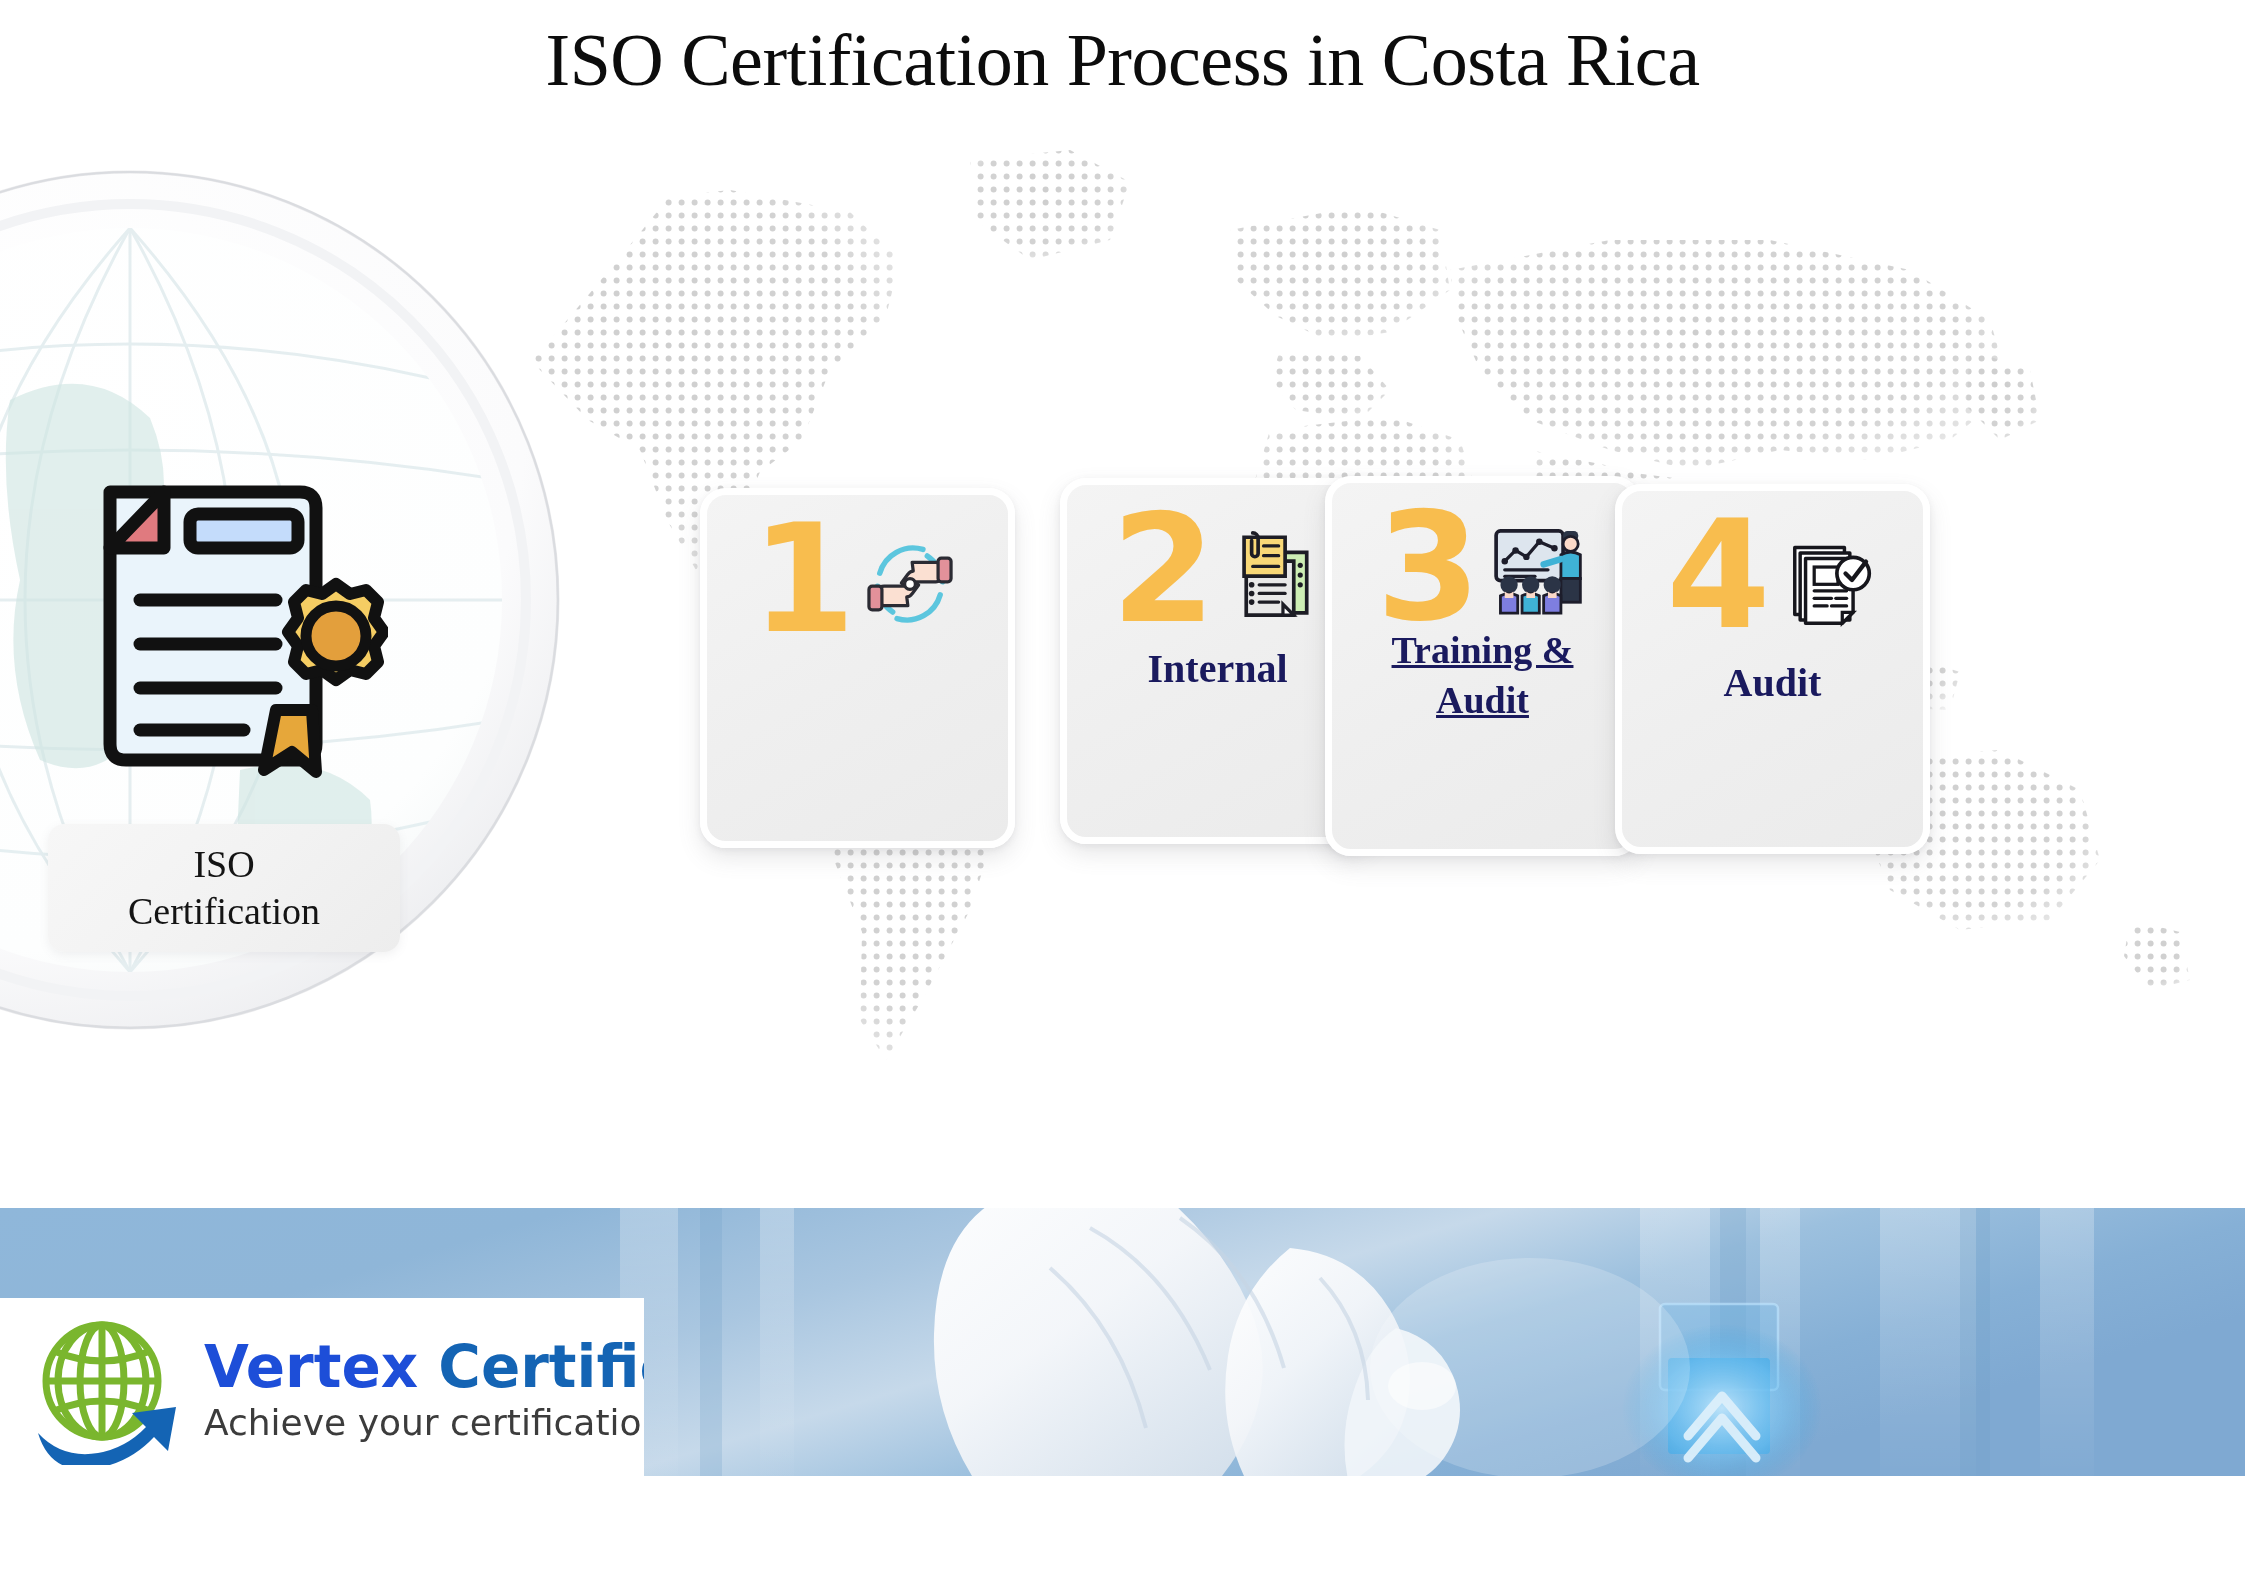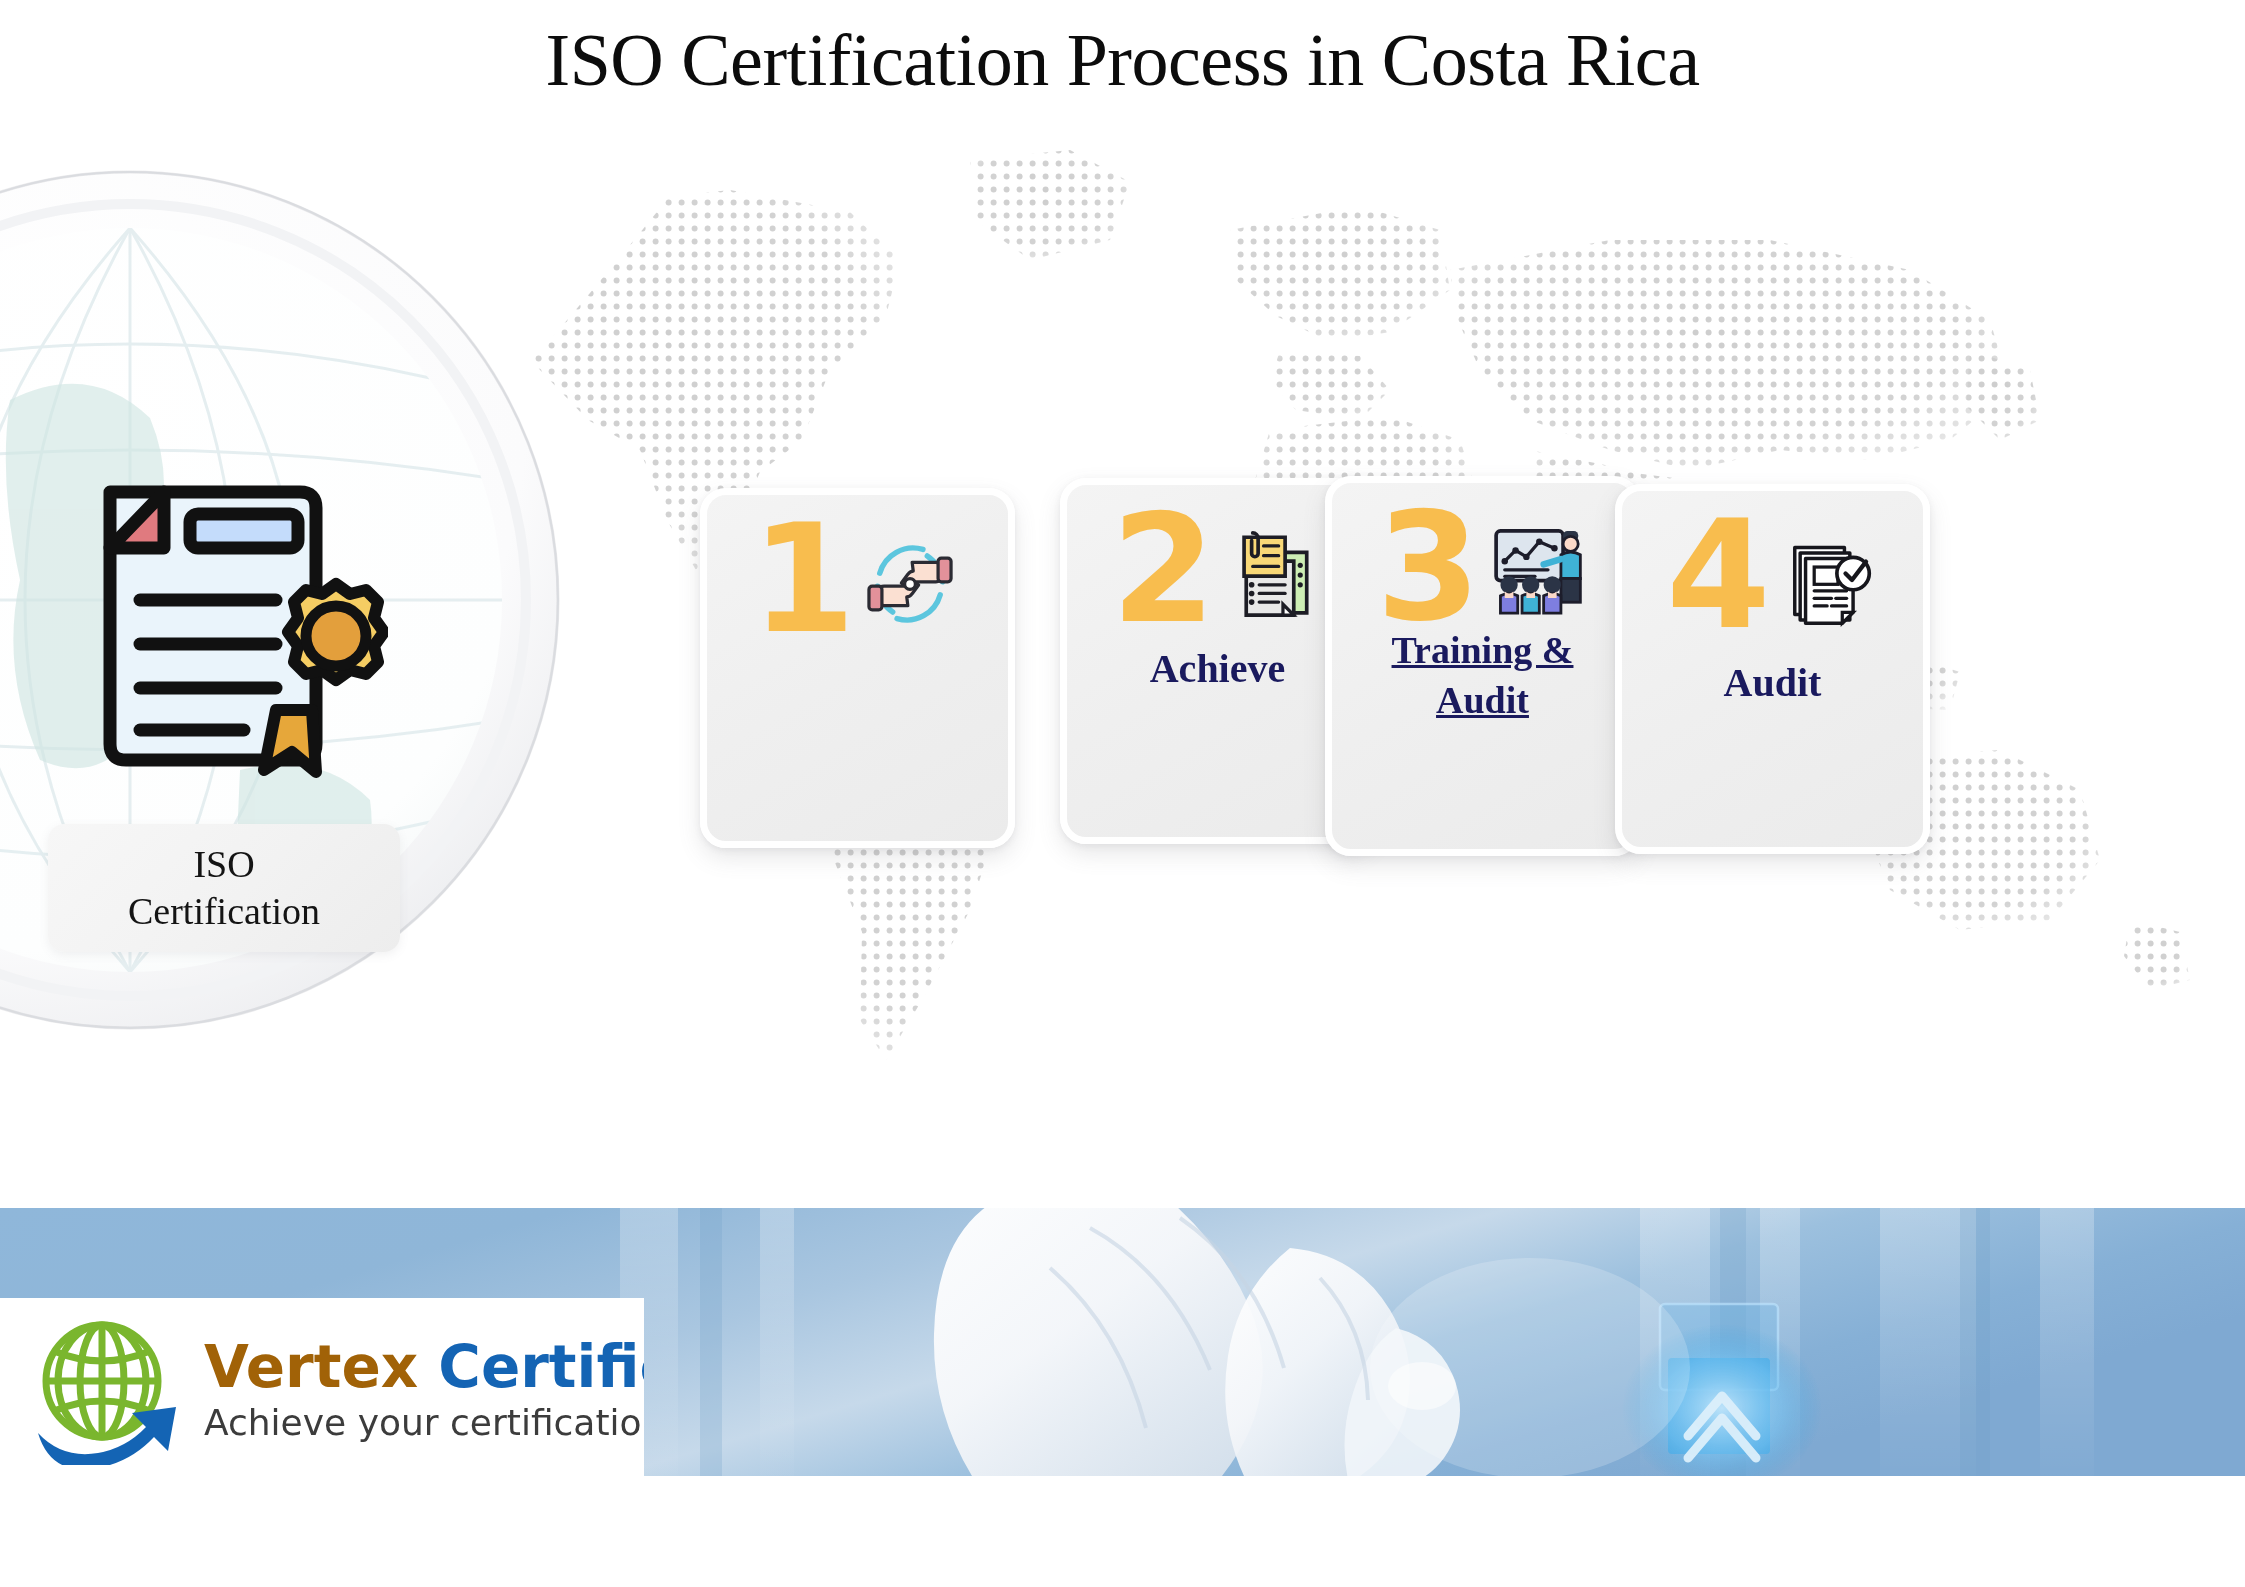--- a/index.html
+++ b/index.html
@@ -176,21 +176,21 @@
   }
   #logo-mark { width: 160px; height: 150px; flex: 0 0 auto; }
   #logo-text { display: flex; flex-direction: column; justify-content: center; }
   #logo-name {
     font-family: "DejaVu Sans", "Liberation Sans", sans-serif;
     font-size: 58px;
     font-weight: 700;
     line-height: 1.0;
     white-space: nowrap;
   }
-  #logo-name .w1 { color: #a16207; }
+  #logo-name .w1 { color: #1d4ed8; }
   #logo-name .w2 { color: #1464b4; }
   #logo-tag {
     font-family: "DejaVu Sans", "Liberation Sans", sans-serif;
     font-size: 36px;
     font-weight: 400;
     color: #3c3c3c;
     margin-top: 6px;
     white-space: nowrap;
   }
 
@@ -409,21 +409,21 @@
             <circle cx="33" cy="68" r="2.6"></circle>
             <circle cx="33" cy="76" r="2.6"></circle>
             <circle cx="78" cy="42" r="2.4"></circle>
             <circle cx="78" cy="51" r="2.4"></circle>
             <circle cx="78" cy="60" r="2.4"></circle>
           </g>
           <path d="M62,78 l10,10 h-10 z" fill="#fff" stroke="#1d1d25" stroke-width="3"></path>
         </svg>
       </div>
       <div class="card-label">
-        <div>Achieve</div>
+        <div>Internal</div>
       </div>
     </div>
 
     <div class="card c3">
       <div class="card-head">
         <span class="step-num">3</span>
         <svg class="step-icon" viewBox="0 0 100 100" aria-hidden="true">
           <rect x="14" y="12" width="62" height="46" rx="4" fill="#dde5ee" stroke="#1d1d2b" stroke-width="3.4"></rect>
           <polyline points="22,40 32,30 42,36 54,22 68,28" fill="none" stroke="#1d1d2b" stroke-width="3"></polyline>
           <g fill="#1d1d2b">

